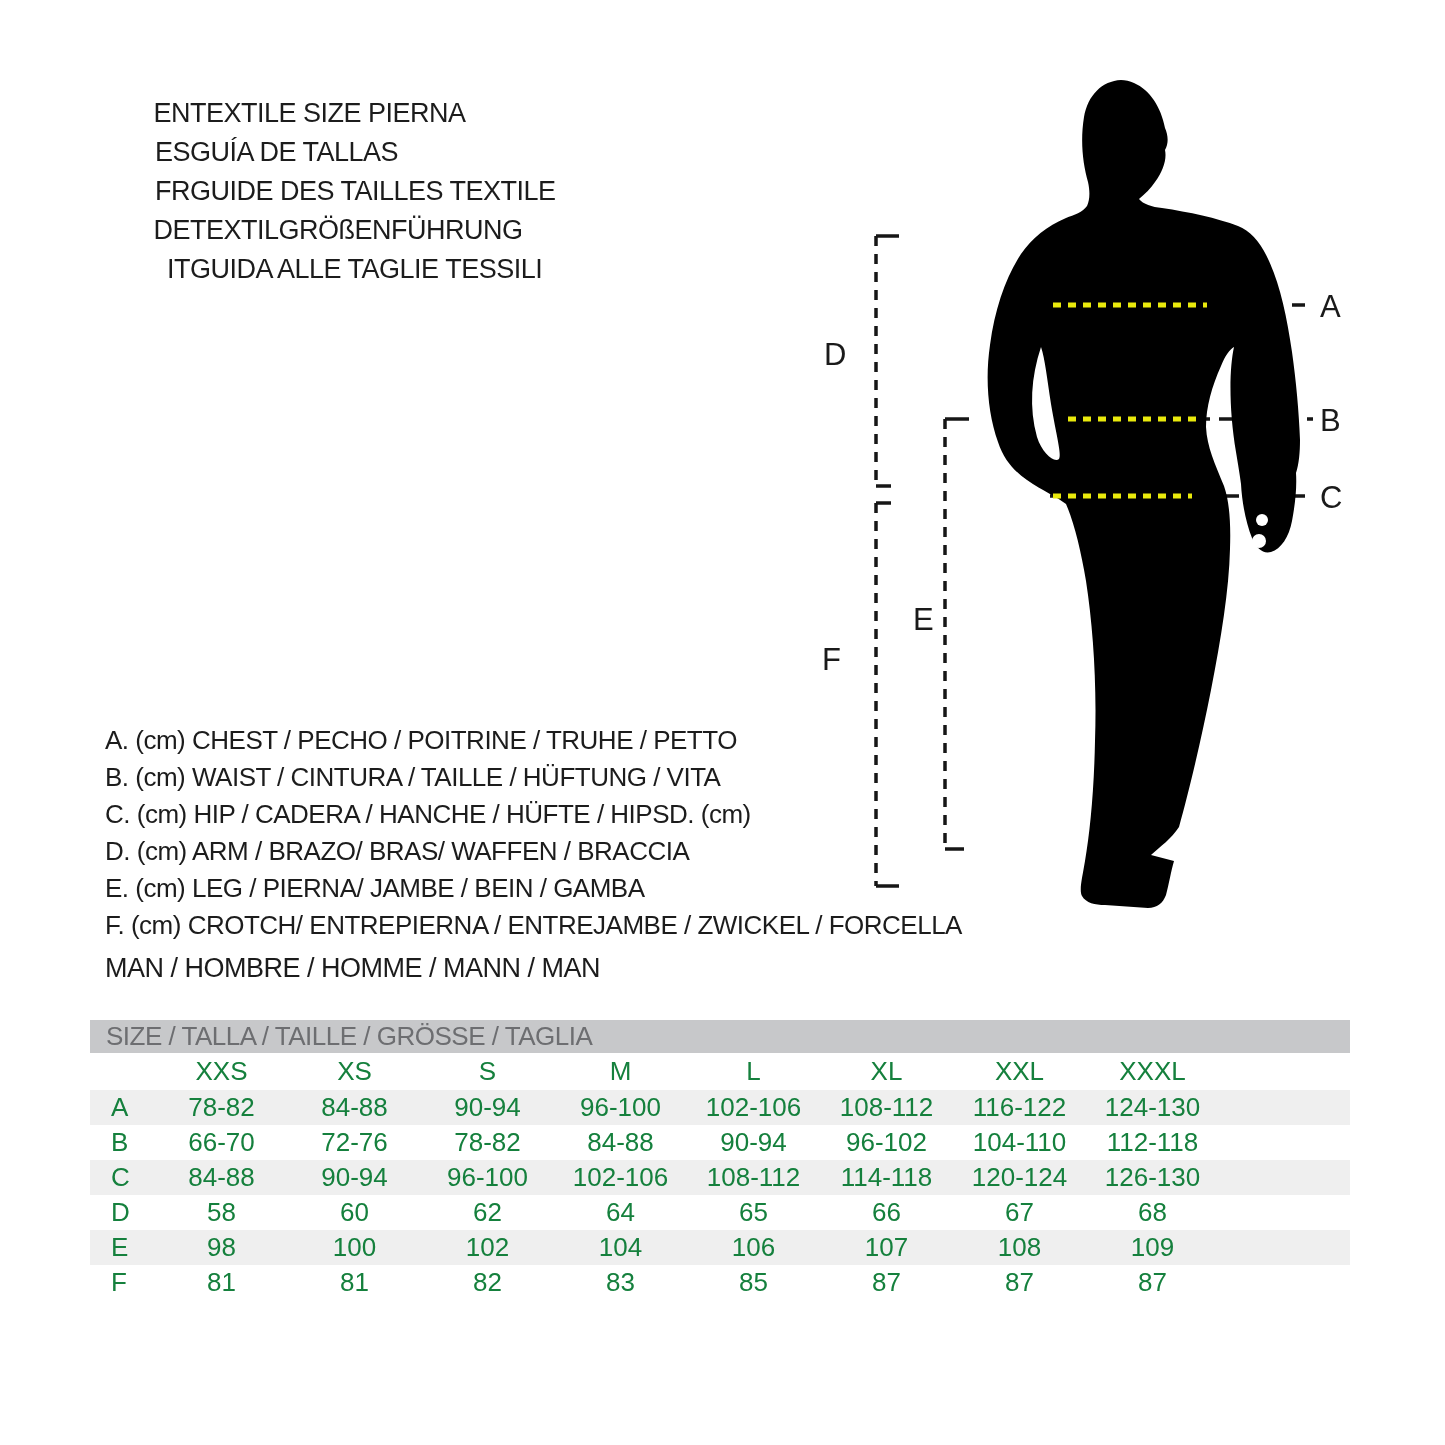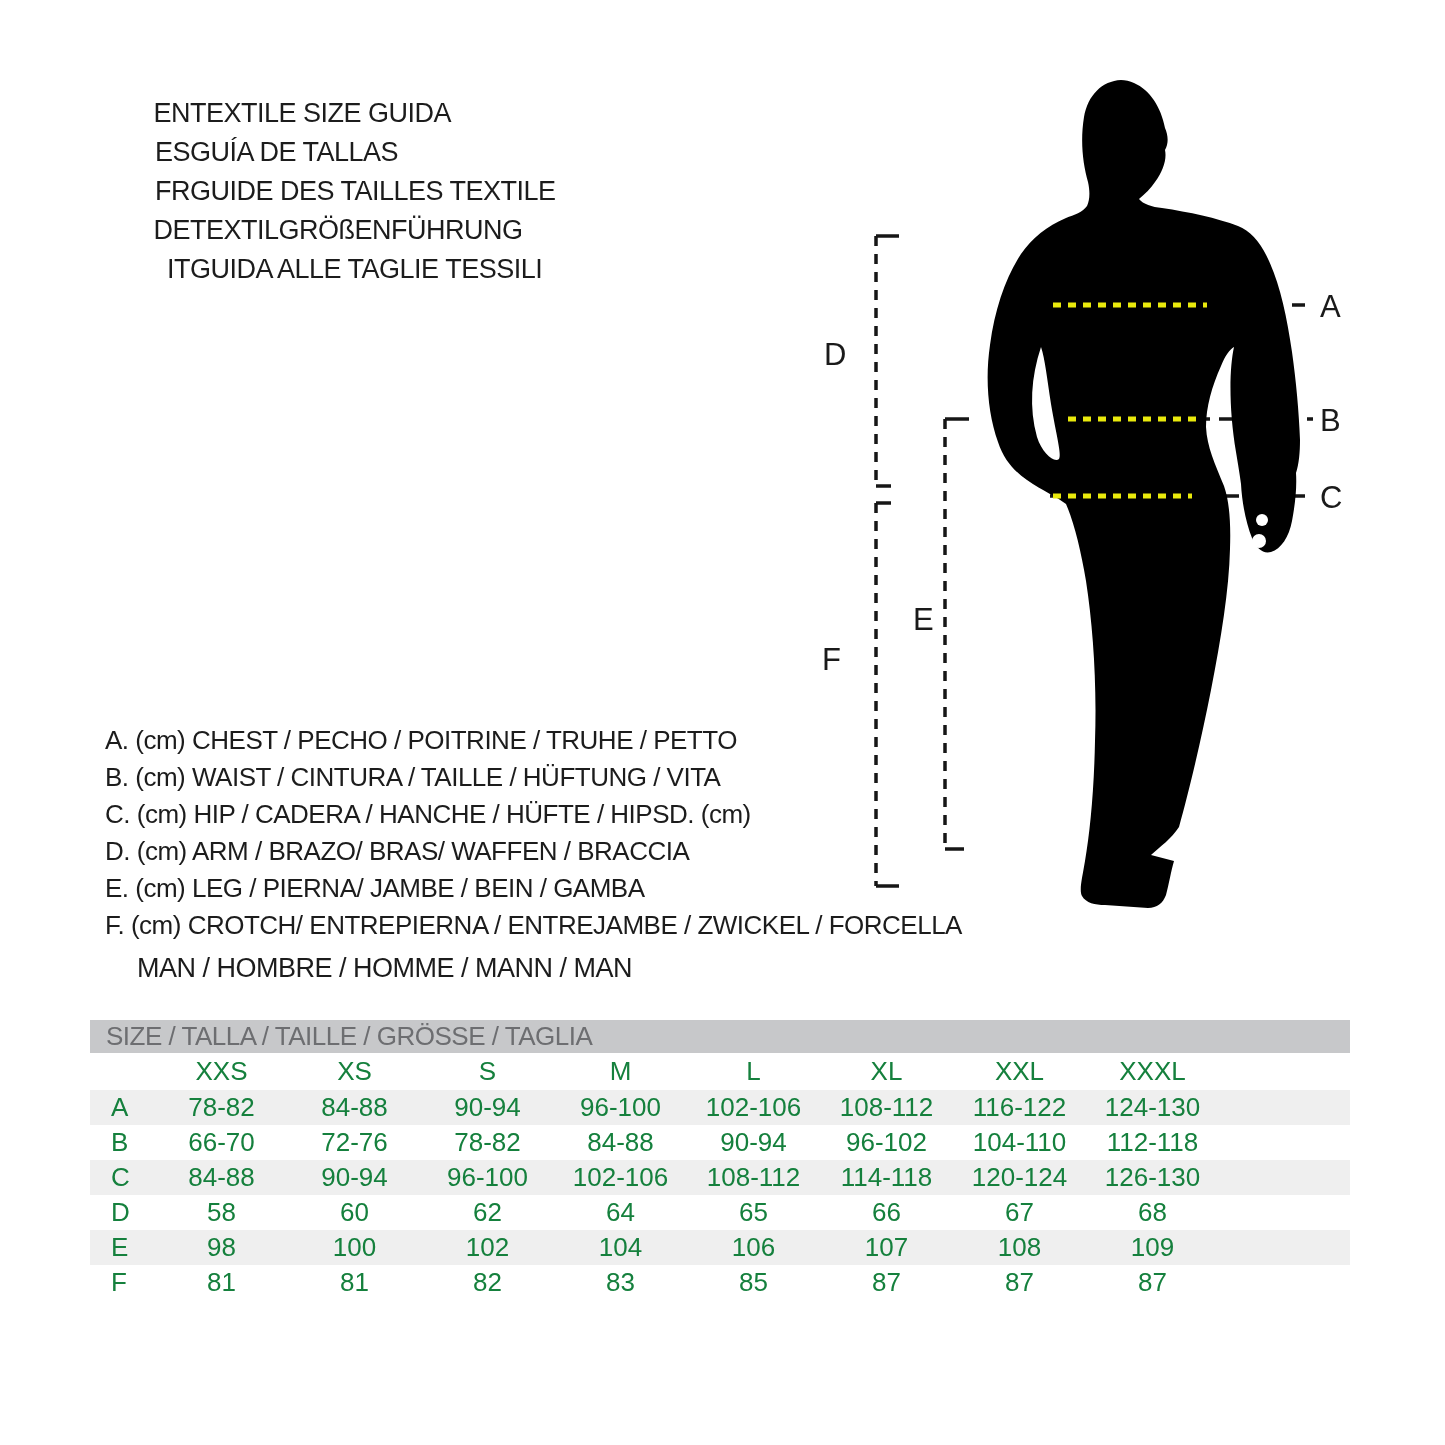--- a/index.html
+++ b/index.html
@@ -10,21 +10,21 @@
   
   .langs{position:absolute;left:105px;top:94px;letter-spacing:-0.5px;text-align:right;}
   .lang-row{display:flex;height:39px;line-height:39px;font-size:27px;}
   .lang-code{width:85px;flex:0 0 85px;}
   .lang-title{white-space:nowrap;}
   
   .legend{position:absolute;left:105px;top:722px;letter-spacing:-0.5px;}
   .legend-row{height:37px;line-height:37px;font-size:26px;white-space:nowrap;}
   
   .gender{position:absolute;left:105px;top:952px;height:32px;line-height:32px;
-    font-size:27px;letter-spacing:-0.5px;white-space:nowrap;margin-left:32px;}
+    font-size:27px;letter-spacing:-0.5px;white-space:nowrap;}
   
   .figure-svg{position:absolute;left:0;top:0;width:1445px;height:1445px;}
   .figure-svg text{font-family:"Liberation Sans", sans-serif;font-size:31px;fill:#1a1a1a;}
   
   .size-table{position:absolute;left:90px;top:1020px;width:1260px;}
   .size-header{height:33px;line-height:33px;background:#c7c8ca;color:#6d6e71;
     font-size:26px;padding-left:16px;box-sizing:border-box;letter-spacing:-0.5px;
     white-space:nowrap;overflow:hidden;}
   .size-table table{width:100%;border-collapse:collapse;table-layout:fixed;
     font-size:26px;color:#15803d;}
@@ -32,21 +32,21 @@
   .size-table tr.size-row td{height:37px;}
   .size-table td.rowlabel{text-align:left;padding-left:21px;}
   .size-table tr.stripe{background:#efefef;}
 </style>
 </head>
 <body>
 
 <section class="langs">
   <div class="lang-row">
     <span class="lang-code">EN</span>
-    <span class="lang-title">TEXTILE SIZE GUIDA</span>
+    <span class="lang-title">TEXTILE SIZE PIERNA</span>
   </div>
   <div class="lang-row">
     <span class="lang-code">ES</span>
     <span class="lang-title">GUÍA DE TALLAS</span>
   </div>
   <div class="lang-row">
     <span class="lang-code">FR</span>
     <span class="lang-title">GUIDE DES TAILLES TEXTILE</span>
   </div>
   <div class="lang-row">

